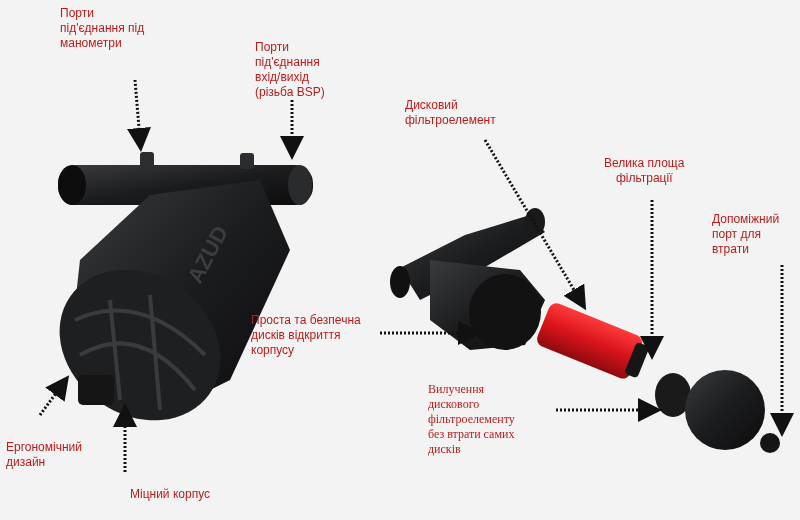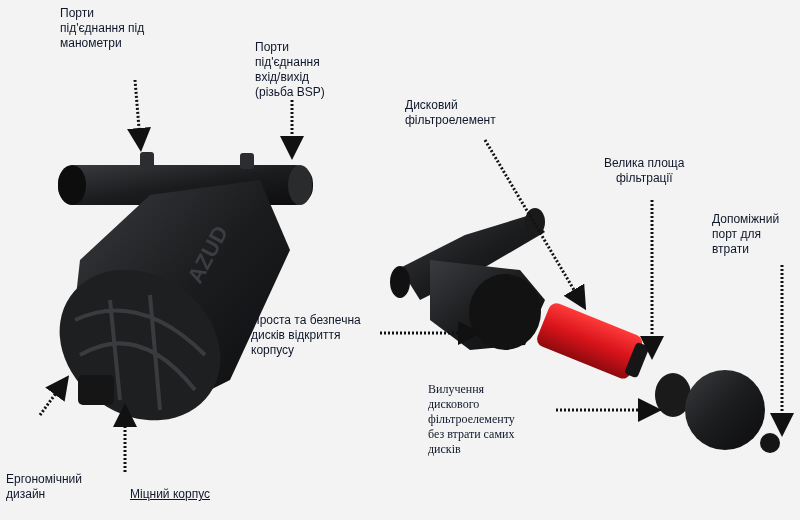--- a/index.html
+++ b/index.html
@@ -1,18 +1,18 @@
 <!DOCTYPE html>
 <html><head>
 <meta charset="utf-8">
 <style>
   html, body { margin:0; padding:0; }
   body { width:800px; height:520px; background:#f3f3f3; position:relative; overflow:hidden;
          font-family:"Liberation Sans", "DejaVu Sans", sans-serif; }
-  .label { position:absolute; font-size:12px; line-height:15px; color:#0f172a; white-space:pre-line; }
+  .label { position:absolute; font-size:12px; line-height:15px; color:#b91c1c; white-space:pre-line; }
   svg.art { position:absolute; left:0; top:0; }
 </style>
 </head>
 <body>
 
 <svg class="art" width="800" height="520" viewBox="0 0 800 520">
   <defs>
     <linearGradient id="blk" x1="0" y1="0" x2="1" y2="1">
       <stop offset="0" stop-color="#3a3b3e"></stop>
       <stop offset="0.5" stop-color="#1b1c1e"></stop>
@@ -84,15 +84,15 @@
 порт для
 втрати</div>
 <div class="label" style="left:251px;top:313px;">Проста та безпечна
 дисків відкриття
 корпусу</div>
 <div class="label" style="left:428px;top:382px;font-family:Liberation Serif, serif;">Вилучення
 дискового
 фільтроелементу
 без втрати самих
 дисків</div>
-<div class="label" style="left:6px;top:440px;margin-top:32px;">Ергономічний
+<div class="label" style="left:6px;top:440px;">Ергономічний
 дизайн</div>
-<div class="label" style="left:130px;top:487px;text-decoration:underline;">Міцний корпус</div>
+<div class="label" style="left:130px;top:487px;">Міцний корпус</div>
 
 </body></html>

